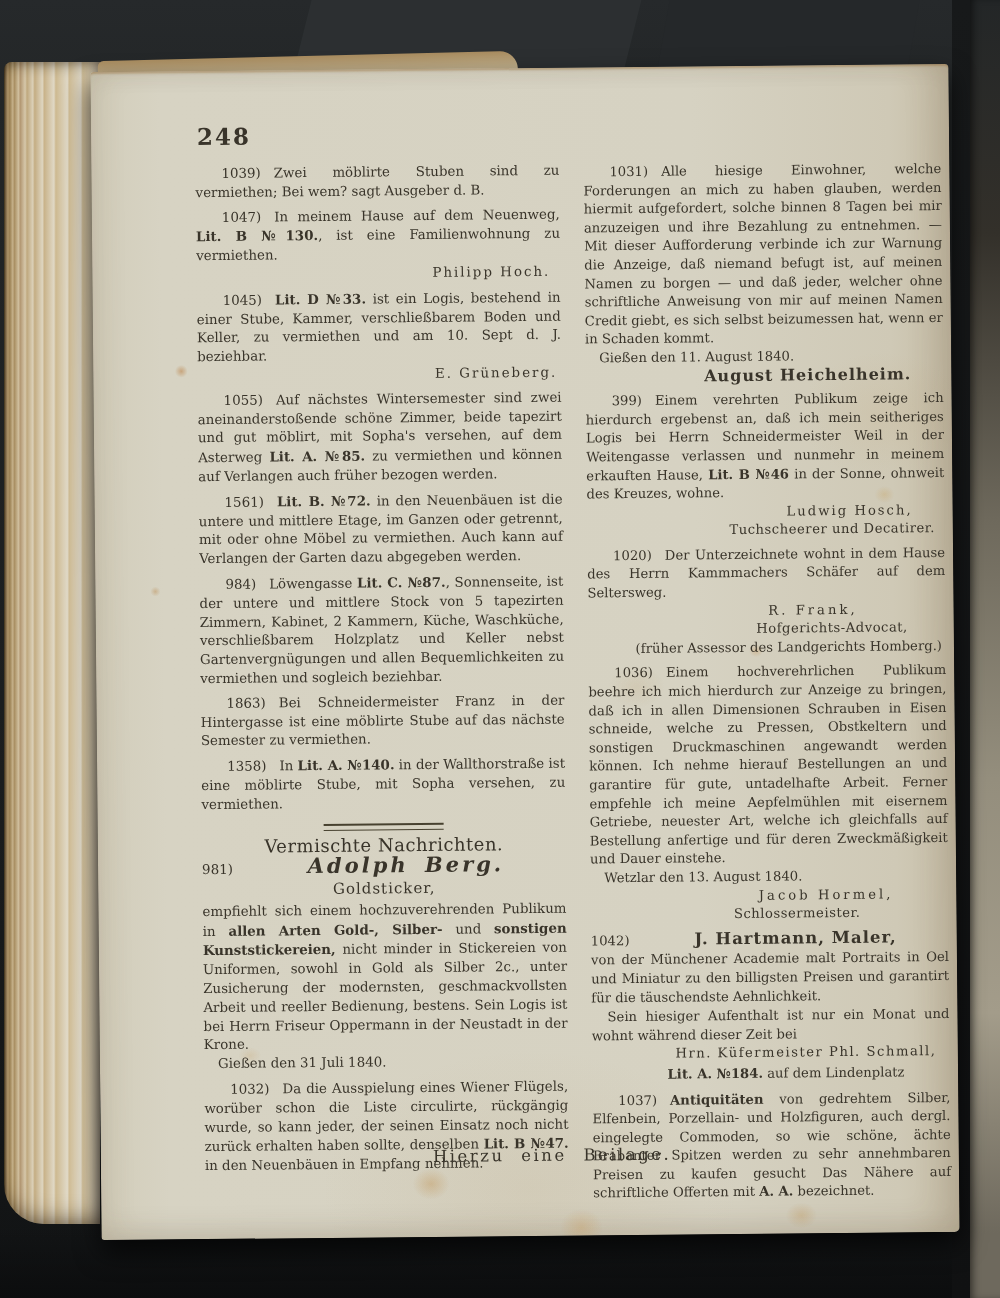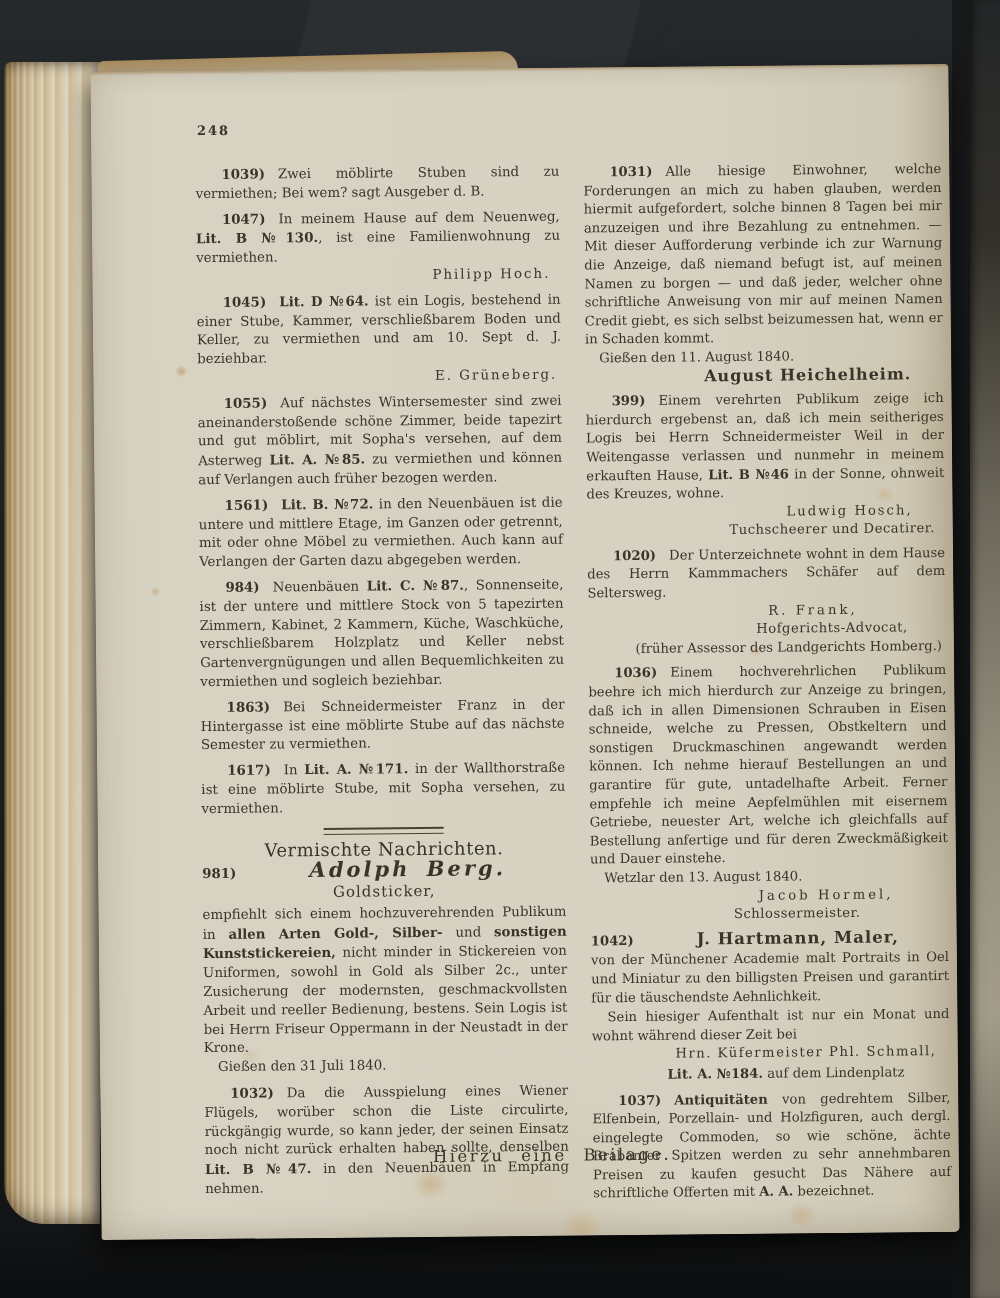--- a/index.html
+++ b/index.html
@@ -46,26 +46,26 @@
       radial-gradient(10px 9px at 660px 585px, rgba(190,130,60,0.30), rgba(190,130,60,0) 70%),
       radial-gradient(40px 30px at 540px 620px, rgba(180,140,80,0.12), rgba(180,140,80,0) 70%),
       radial-gradient(16px 12px at 150px 985px, rgba(200,160,100,0.22), rgba(200,160,100,0) 70%);}
 
   .spine-gap{position:absolute;right:30px;top:0;width:18px;height:100%;z-index:2;
     background:linear-gradient(180deg,#17191a,#101112);}
   .right-sliver{position:absolute;right:0;top:0;width:30px;height:100%;z-index:2;
     background:linear-gradient(180deg,#232627 0%,#33302a 18%,#6e695c 40%,#948e7d 60%,#a39c8a 78%,#6e695d 95%);
     box-shadow:inset 6px 0 8px -4px rgba(0,0,0,0.6);}
 
-  .pageno{position:absolute;left:106px;top:52px;font-size:13px;font-weight:bold;letter-spacing:2px;}
+  .pageno{position:absolute;left:106px;top:52px;font-size:23px;font-weight:bold;letter-spacing:2px;}
   .col{position:absolute;font-size:13.4px;line-height:18.8px;text-align:justify;}
   .col-left{left:104px;top:94px;width:364px;}
   .col-right{left:492px;top:96px;width:358px;font-size:13.2px;line-height:18.6px;}
   .ad{margin:0 0 6px 0;text-indent:26px;}
-  .adnum{margin-right:13px;font-weight:bold;}
+  .adnum{margin-right:13px;}
   .bseg{font-weight:bold;}
   .sig-line{text-align:right;letter-spacing:2px;margin:0 0 6px 0;}
   .date-line{text-indent:14px;margin:0;}
   .mr-tiny{margin-right:4px;}  .mr-s{margin-right:10px;}  .mr-m{margin-right:32px;}
   .mr-l{margin-right:55px;}   .mr-xl{margin-right:88px;}
   .no-gap{margin-bottom:0;}
   .divider{width:120px;height:4px;border-top:2px solid #47412f;border-bottom:1px solid #47412f;margin:10px auto 6px auto;}
   .section-head{text-align:center;font-size:18px;letter-spacing:0.5px;margin:0 0 2px 0;text-indent:0;}
   .title-row{display:flex;align-items:baseline;margin:0 0 1px 0;}
   .title-row .adnum{flex:0 0 auto;}
@@ -93,32 +93,32 @@
     <div class="stains"></div>
     <div class="pageno">248</div>
 
     <div class="col col-left">
 
       <p class="ad"><span class="adnum">1039)</span><span><span>Zwei möblirte Stuben sind zu vermiethen; Bei wem? sagt Ausgeber d. B.</span></span></p>
 
       <p class="ad no-gap"><span class="adnum">1047)</span><span><span>In meinem Hause auf dem Neuenweg, </span><span class="bseg">Lit. B №130.</span><span>, ist eine Familienwohnung zu vermiethen.</span></span></p>
       <div class="sig-line mr-s">Philipp Hoch.</div>
 
-      <p class="ad no-gap"><span class="adnum">1045)</span><span><span class="bseg">Lit. D №64.</span><span> ist ein Logis, bestehend in einer Stube, Kammer, verschließbarem Boden und Keller, zu vermiethen und am 10. Sept d. J. beziehbar.</span></span></p>
+      <p class="ad no-gap"><span class="adnum">1045)</span><span><span class="bseg">Lit. D №33.</span><span> ist ein Logis, bestehend in einer Stube, Kammer, verschließbarem Boden und Keller, zu vermiethen und am 10. Sept d. J. beziehbar.</span></span></p>
       <div class="sig-line mr-tiny">E. Grüneberg.</div>
 
       <p class="ad"><span class="adnum">1055)</span><span><span>Auf nächstes Wintersemester sind zwei aneinanderstoßende schöne Zimmer, beide tapezirt und gut möblirt, mit Sopha's versehen, auf dem Asterweg </span><span class="bseg">Lit. A. №85.</span><span> zu vermiethen und können auf Verlangen auch früher bezogen werden.</span></span></p>
 
       <p class="ad"><span class="adnum">1561)</span><span><span class="bseg">Lit. B. №72.</span><span> in den Neuenbäuen ist die untere und mittlere Etage, im Ganzen oder getrennt, mit oder ohne Möbel zu vermiethen. Auch kann auf Verlangen der Garten dazu abgegeben werden.</span></span></p>
 
-      <p class="ad"><span class="adnum">984)</span><span><span>Neuenbäuen </span><span class="bseg">Lit. C. №87.</span><span>, Sonnenseite, ist der untere und mittlere Stock von 5 tapezirten Zimmern, Kabinet, 2 Kammern, Küche, Waschküche, verschließbarem Holzplatz und Keller nebst Gartenvergnügungen und allen Bequemlichkeiten zu vermiethen und sogleich beziehbar.</span></span></p>
+      <p class="ad"><span class="adnum">984)</span><span><span>Löwengasse </span><span class="bseg">Lit. C. №87.</span><span>, Sonnenseite, ist der untere und mittlere Stock von 5 tapezirten Zimmern, Kabinet, 2 Kammern, Küche, Waschküche, verschließbarem Holzplatz und Keller nebst Gartenvergnügungen und allen Bequemlichkeiten zu vermiethen und sogleich beziehbar.</span></span></p>
 
       <p class="ad"><span class="adnum">1863)</span><span><span>Bei Schneidermeister Franz in der Hintergasse ist eine möblirte Stube auf das nächste Semester zu vermiethen.</span></span></p>
 
-      <p class="ad"><span class="adnum">1617)</span><span><span>In </span><span class="bseg">Lit. A. №171.</span><span> in der Wallthorstraße ist eine möblirte Stube, mit Sopha versehen, zu vermiethen.</span></span></p>
+      <p class="ad"><span class="adnum">1358)</span><span><span>In </span><span class="bseg">Lit. A. №140.</span><span> in der Wallthorstraße ist eine möblirte Stube, mit Sopha versehen, zu vermiethen.</span></span></p>
 
       <div class="divider"></div>
       <p class="ad section-head">Vermischte Nachrichten.</p>
 
       <div class="title-row">
         <span class="adnum">981)</span>
         <span class="big-title">Adolph Berg.</span>
       </div>
       <div class="sub-title">Goldsticker,</div>
       <p class="ad no-gap" style="text-indent:0;"><span><span>empfiehlt sich einem hochzuverehrenden Publikum in </span><span class="bseg">allen Arten Gold-, Silber-</span><span> und </span><span class="bseg">sonstigen Kunststickereien,</span><span> nicht minder in Stickereien von Uniformen, sowohl in Gold als Silber 2c., unter Zusicherung der modernsten, geschmackvollsten Arbeit und reeller Bedienung, bestens. Sein Logis ist bei Herrn Friseur Oppermann in der Neustadt in der Krone.</span></span></p>

